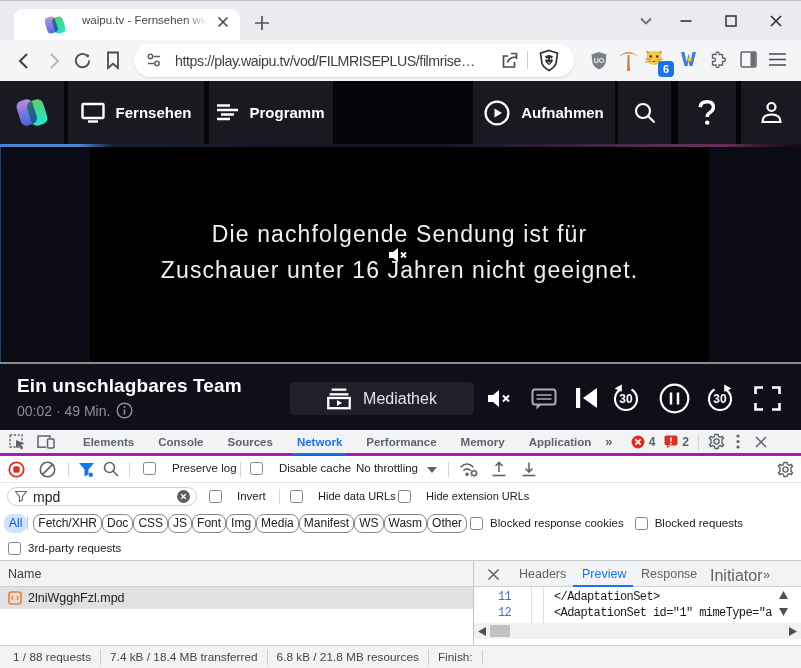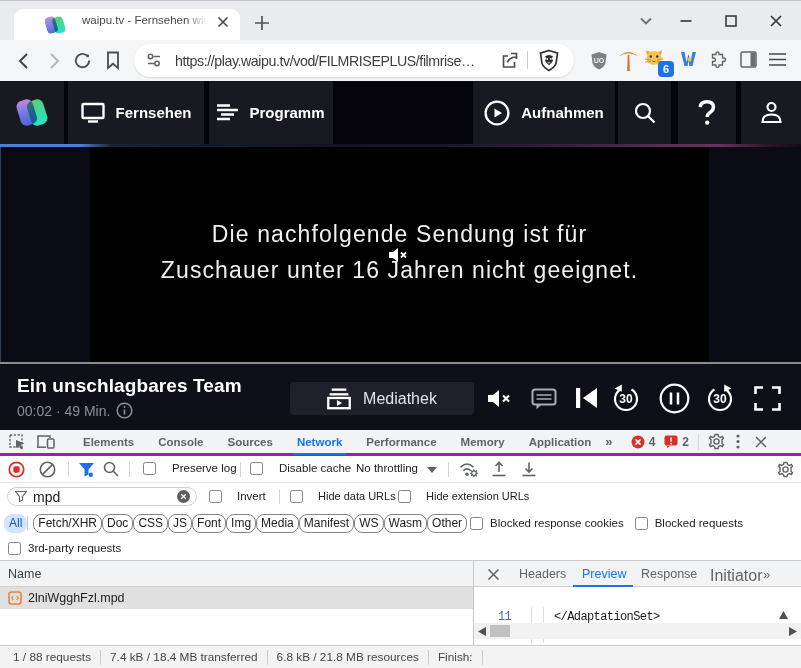--- a/index.html
+++ b/index.html
@@ -49,21 +49,21 @@
 #dthird { left:0; top:106px; width:801px; height:25px; background:#fff; border-bottom:1px solid #ccc; display:flex; align-items:center; }
 .chk { display:inline-block; width:13px; height:13px; border:1.5px solid #80868b; border-radius:2.5px; background:#fff; flex:none; }
 .cklabel { font-size:11.5px; color:#202124; margin-left:7px; white-space:nowrap; }
 .vsep { width:1px; height:16px; background:#d5d5d5; margin:0 6px; flex:none; }
 
 #dmain { left:0; top:131px; width:801px; height:84px; }
 #lefthdr { left:0; top:0; width:473px; height:26px; background:#f1f3f4; border-bottom:1px solid #d0d0d0; font-size:12.5px; color:#3c4043; line-height:26px; padding-left:8px; }
 #selrow { left:0; top:26px; width:473px; height:22px; background:#e0e0e0; display:flex; align-items:center; font-size:12.5px; color:#202124; }
 #rightpane { left:473px; top:0; width:328px; height:84px; background:#fff; border-left:1px solid #c5c5c8; }
 #rtabs { left:0; top:0; width:327px; height:26px; background:#f1f3f4; border-bottom:1px solid #cdcdd2; display:flex; align-items:center; }
-#codearea { left:0; top:26px; width:327px; height:46px; background:#fff; font-family:"Liberation Mono", monospace; font-size:12px; letter-spacing:-0.6px;margin-top:20px; }
+#codearea { left:0; top:26px; width:327px; height:46px; background:#fff; font-family:"Liberation Mono", monospace; font-size:12px; letter-spacing:-0.6px; }
 #hscroll { left:0; top:62px; width:327px; height:16px; background:#f1f1f1; }
 #statusbar { left:0; top:215px; width:801px; height:23px; background:#f3f3f3; border-top:1px solid #ccc; display:flex; align-items:center; font-size:11.8px; color:#454545; }
 .ssep { width:1px; height:15px; background:#ccc; margin:0 9px; }
 </style>
 </head>
 <body>
 <div id="root">
 
   <div class="abs" id="tabstrip"></div>
   <div class="abs" id="tab"></div>

